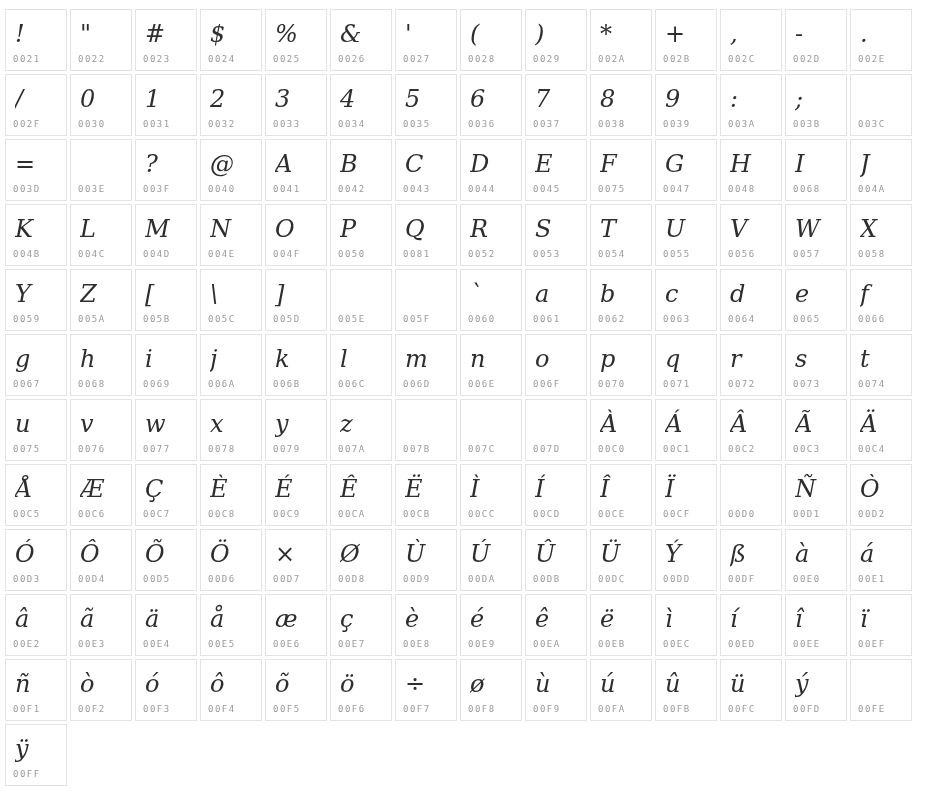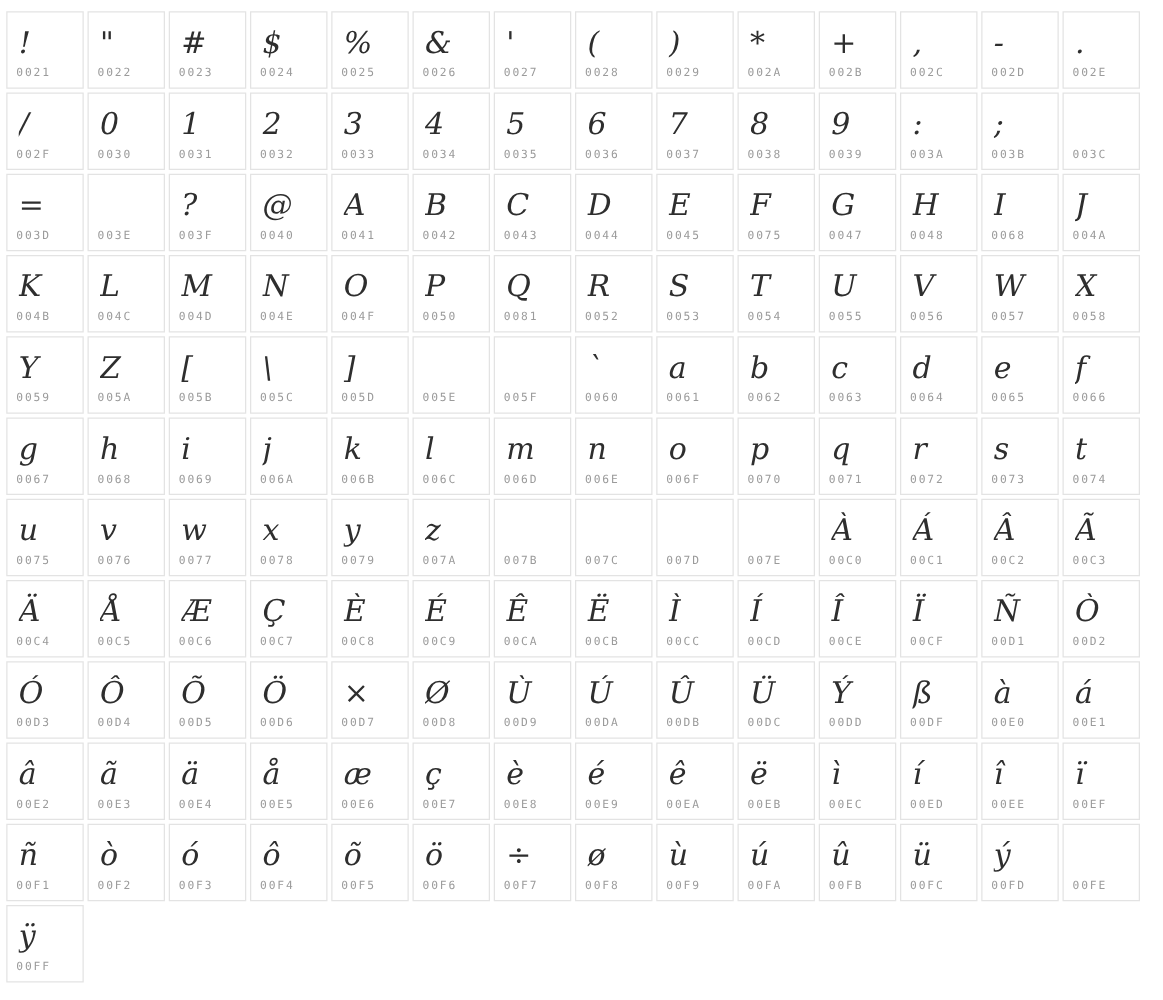--- a/index.html
+++ b/index.html
@@ -422,24 +422,20 @@
     </div>
     <div class="glyph-cell">
       <span class="glyph-char"></span>
       <span class="glyph-code">007C</span>
     </div>
     <div class="glyph-cell">
       <span class="glyph-char"></span>
       <span class="glyph-code">007D</span>
     </div>
     <div class="glyph-cell">
-      <span class="glyph-char"></span>
-      <span class="glyph-code">007E</span>
-    </div>
-    <div class="glyph-cell">
       <span class="glyph-char">À</span>
       <span class="glyph-code">00C0</span>
     </div>
     <div class="glyph-cell">
       <span class="glyph-char">Á</span>
       <span class="glyph-code">00C1</span>
     </div>
     <div class="glyph-cell">
       <span class="glyph-char">Â</span>
       <span class="glyph-code">00C2</span>
@@ -488,20 +484,24 @@
       <span class="glyph-char">Í</span>
       <span class="glyph-code">00CD</span>
     </div>
     <div class="glyph-cell">
       <span class="glyph-char">Î</span>
       <span class="glyph-code">00CE</span>
     </div>
     <div class="glyph-cell">
       <span class="glyph-char">Ï</span>
       <span class="glyph-code">00CF</span>
+    </div>
+    <div class="glyph-cell">
+      <span class="glyph-char"></span>
+      <span class="glyph-code">00D0</span>
     </div>
     <div class="glyph-cell">
       <span class="glyph-char">Ñ</span>
       <span class="glyph-code">00D1</span>
     </div>
     <div class="glyph-cell">
       <span class="glyph-char">Ò</span>
       <span class="glyph-code">00D2</span>
     </div>
     <div class="glyph-cell">

